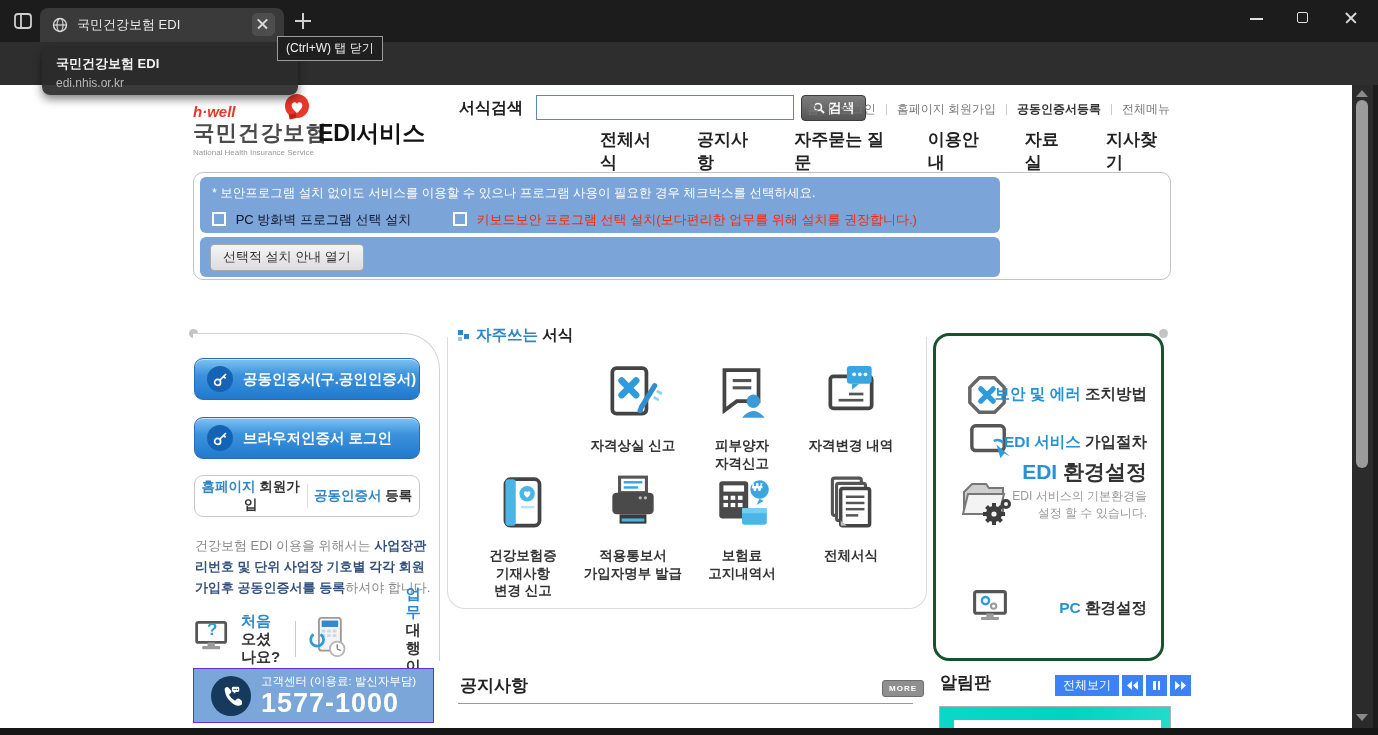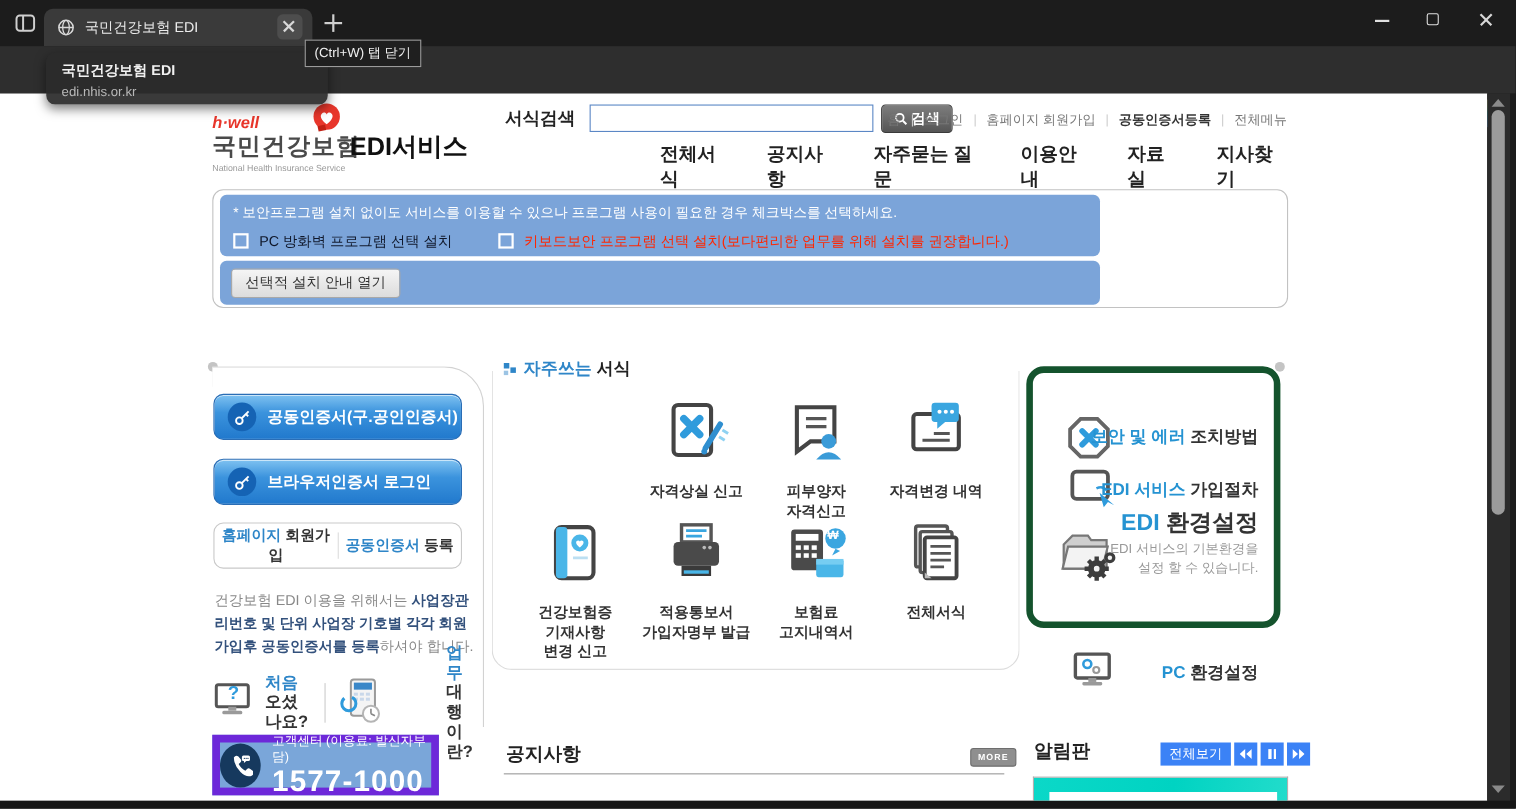--- a/index.html
+++ b/index.html
@@ -385,21 +385,21 @@
             <line x1="25" y1="23" x2="43" y2="23"></line>
             <line x1="25" y1="29" x2="43" y2="29"></line>
             <line x1="25" y1="35" x2="43" y2="35"></line>
             <line x1="25" y1="41" x2="37" y2="41"></line>
           </g>
           <path d="M20 46 l6 5 h-6 z" fill="#bbb"></path>
         </svg>
       <div class="lab">전체서식</div>
     </div>
 
-    <div class="card" style="left:933px;top:248px;width:231px;height:238px;border:6px solid #14532d;border-radius:16px;">
+    <div class="card" style="left:933px;top:248px;width:231px;height:328px;border:3px solid #14532d;border-radius:16px;">
       <span class="chromeicon abs" style="left:30px;top:38px;">
         <svg width="42" height="42" viewBox="0 0 44 44">
             <path d="M14 4 h16 l10 10 v16 l-10 10 h-16 l-10 -10 v-16 z" fill="#fff" stroke="#666" stroke-width="3.6"></path>
             <path d="M15.5 15.5 L28.5 28.5 M28.5 15.5 L15.5 28.5" stroke="#2f9bdc" stroke-width="5.5" stroke-linecap="round"></path>
           </svg>
       </span>
       <div class="qtext" style="top:48px;"><span class="blue">보안 및 에러</span><span> 조치방법</span></div>
 
       <span class="chromeicon abs" style="left:32px;top:86px;">
         <svg width="42" height="40" viewBox="0 0 44 42">
@@ -439,21 +439,21 @@
             <rect x="5" y="4" width="34" height="24" rx="2" fill="#fff" stroke="#555" stroke-width="3.4"></rect>
             <circle cx="17" cy="14" r="4" fill="none" stroke="#2f9bdc" stroke-width="2.6"></circle>
             <circle cx="26" cy="20" r="3" fill="none" stroke="#9a9a9a" stroke-width="2.2"></circle>
             <rect x="18" y="28" width="8" height="4" fill="#9a9a9a"></rect>
             <rect x="12" y="32" width="20" height="3.5" rx="1.5" fill="#9a9a9a"></rect>
           </svg>
       </span>
       <div class="qtext" style="top:262px;"><span class="blue">PC</span><span> 환경설정</span></div>
     </div>
 
-    <div class="abs" style="left:193px;top:583px;width:206px;height:55px;background:#7aa6d9;border:7px solid #6d28d9;display:flex;align-items:center;justify-content:center;gap:10px;">
+    <div class="abs" style="left:193px;top:583px;width:241px;height:55px;background:#7aa6d9;border:1px solid #6d28d9;display:flex;align-items:center;justify-content:center;gap:10px;">
       <span style="width:40px;height:40px;border-radius:50%;background:#16395e;display:flex;align-items:center;justify-content:center;">
         <svg width="22" height="22" viewBox="0 0 24 24">
             <path d="M5 4 q2 -3 4.5 -1 l2.5 3 q1 1.6 -0.8 3.2 l-1.4 1.3 q2.4 4.8 6.6 6.6 l1.5 -1.6 q1.5 -1.5 3.1 -0.5 l3 2.4 q2.3 2.2 -0.9 4.3 q-5 2.8 -11.5 -3.4 q-6.4 -6.3 -6.6 -14.3 z" fill="#fff"></path>
             <rect x="13" y="2" width="8" height="5.5" rx="1.5" fill="#fff"></rect>
             <path d="M15 7.5 l0 2 l2.4 -2 z" fill="#fff"></path>
             <circle cx="15.4" cy="4.8" r="0.7" fill="#16395e"></circle>
             <circle cx="17.2" cy="4.8" r="0.7" fill="#16395e"></circle>
             <circle cx="19" cy="4.8" r="0.7" fill="#16395e"></circle>
           </svg>
       </span>

